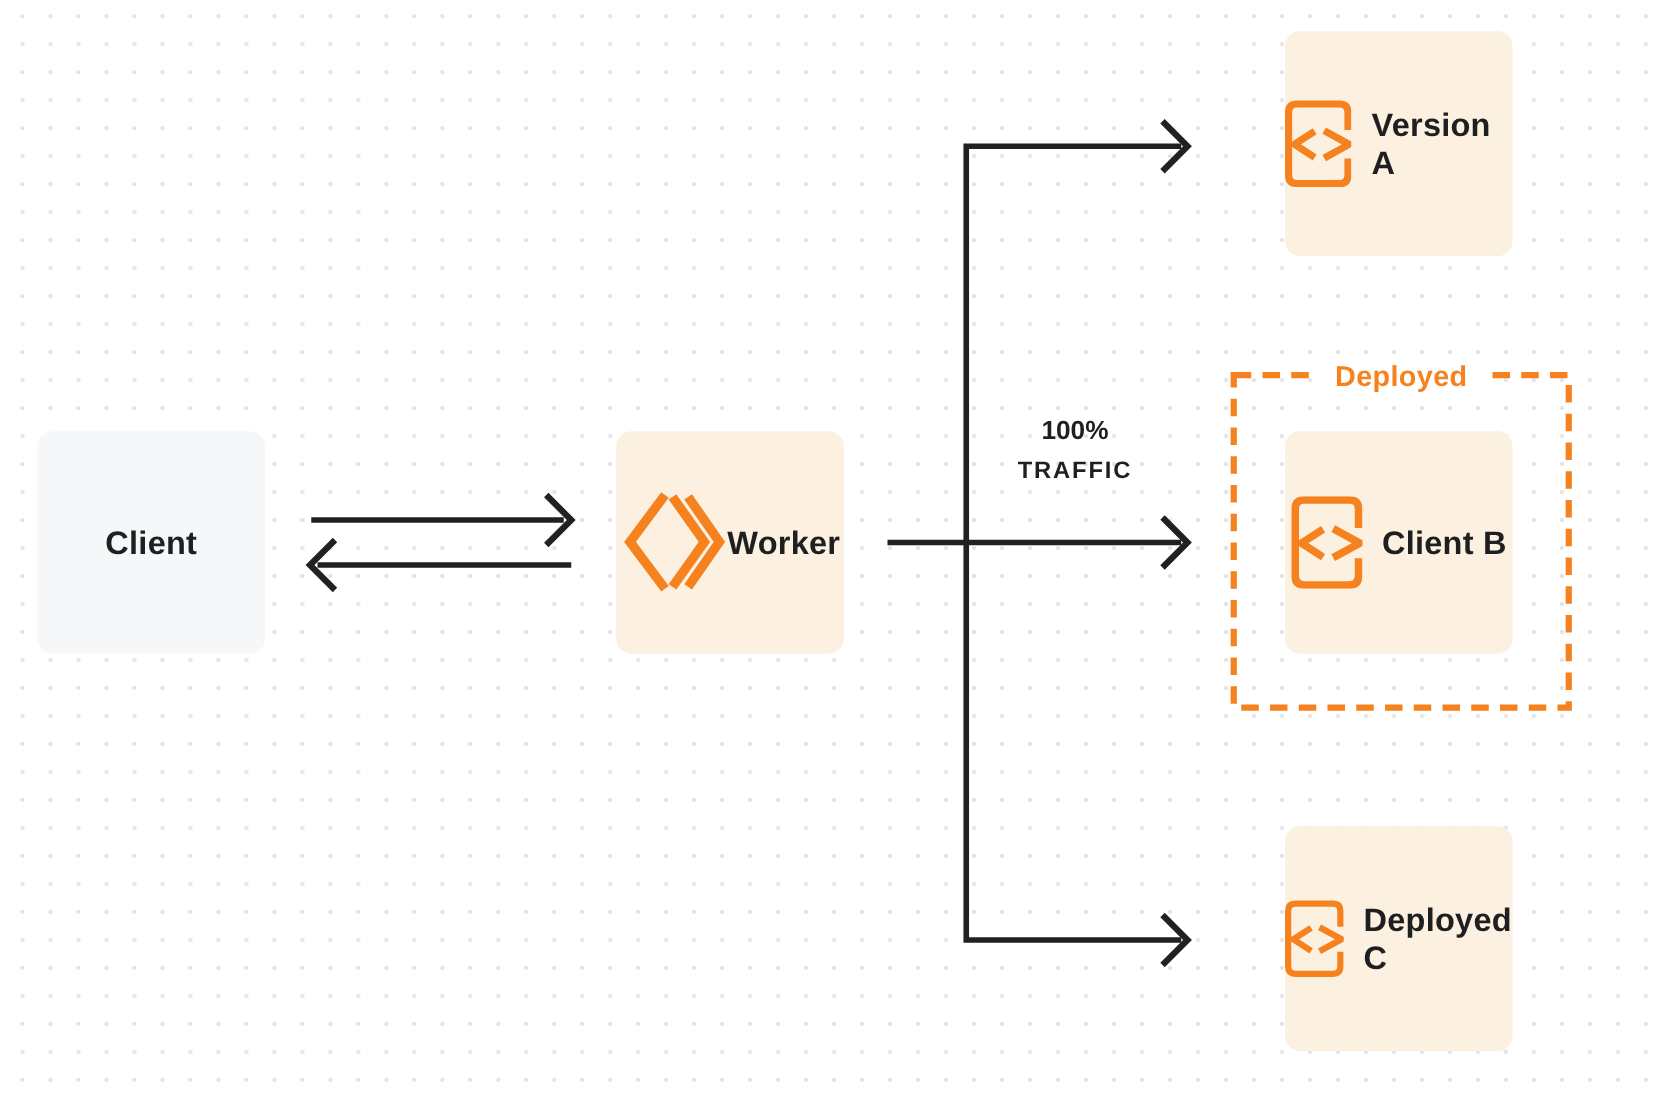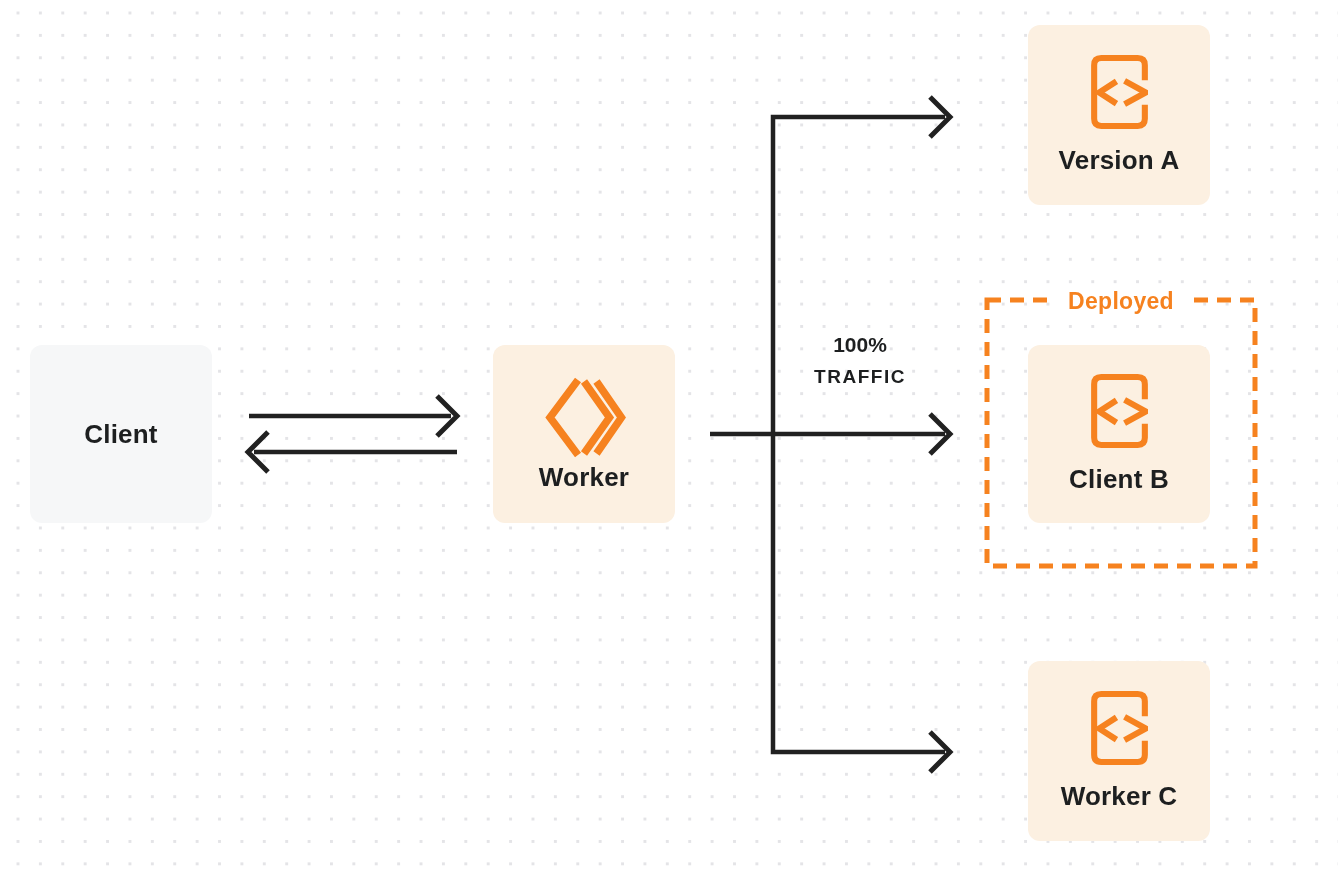--- a/index.html
+++ b/index.html
@@ -18,21 +18,21 @@
     background-image:radial-gradient(circle,var(--dot) 1.6px,transparent 1.8px);
     background-size:22.4px 22.4px;
     background-position:6.8px 1.8px;
   }
   svg.wires{position:absolute;left:0;top:0;z-index:1}
   .wire{stroke:var(--line);stroke-width:4.5;fill:none;stroke-linejoin:miter}
   .head{stroke:var(--line);stroke-width:5;fill:none;stroke-linejoin:miter}
   .deployed-rect{stroke:var(--accent);stroke-width:5;fill:none;stroke-dasharray:14 9}
   .node{
     position:absolute;z-index:2;border-radius:12px;
-    display:flex;flex-direction:column;align-items:center;justify-content:center;
+    display:flex;flex-direction:row;align-items:center;justify-content:center;
   }
   .node-gray{background:var(--node-gray)}
   .node-cream{background:var(--node-cream)}
   .node-label{
     font-size:26px;font-weight:700;color:var(--text);letter-spacing:.2px;line-height:30px;
   }
   .worker-node{gap:2px}
   .version-node{gap:16px}
   .orange-stroke{stroke:var(--accent);fill:none}
   .deployed-label{
@@ -100,21 +100,21 @@
     </svg>
     <div class="node-label">Client B</div>
   </div>
 
   <div class="node node-cream version-node" style="left:1028px;top:661px;width:182px;height:180px">
     <svg width="57" height="74" viewBox="0 0 56 73">
       <path class="orange-stroke" stroke-width="6" d="M53 25 L53 10 Q53 3 46 3 L10 3 Q3 3 3 10 L3 63 Q3 70 10 70 L46 70 Q53 70 53 63 L53 49"></path>
       <polyline class="orange-stroke" stroke-width="6" points="25,26 8,37 25,48"></polyline>
       <polyline class="orange-stroke" stroke-width="6" points="33,25.5 54,37 33,48.5"></polyline>
     </svg>
-    <div class="node-label">Worker C</div>
+    <div class="node-label">Deployed C</div>
   </div>
 
   <div class="deployed-label" style="left:1121px;top:301px">Deployed</div>
 
   <div class="traffic-label" style="left:860px;top:332px">
     <div class="traffic-pct">100%</div>
     <div class="traffic-word">TRAFFIC</div>
   </div>
 
 </div>

